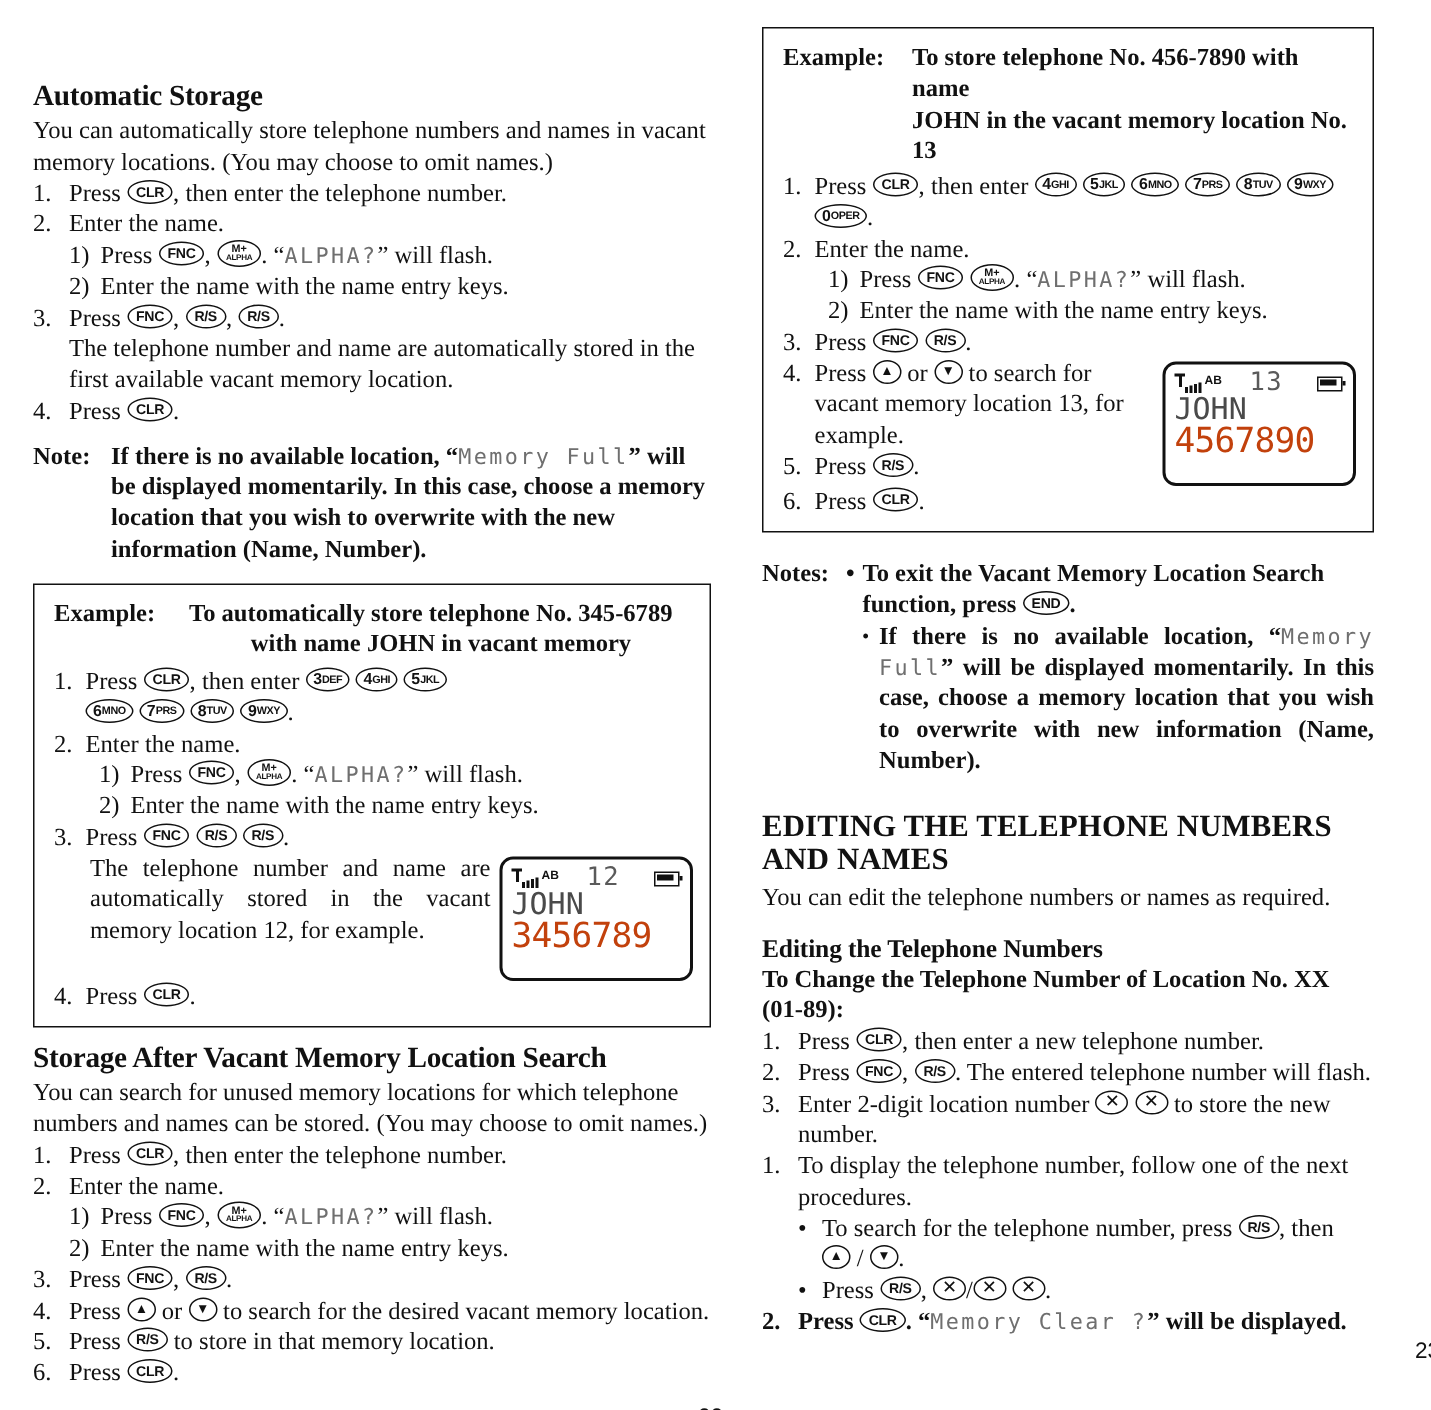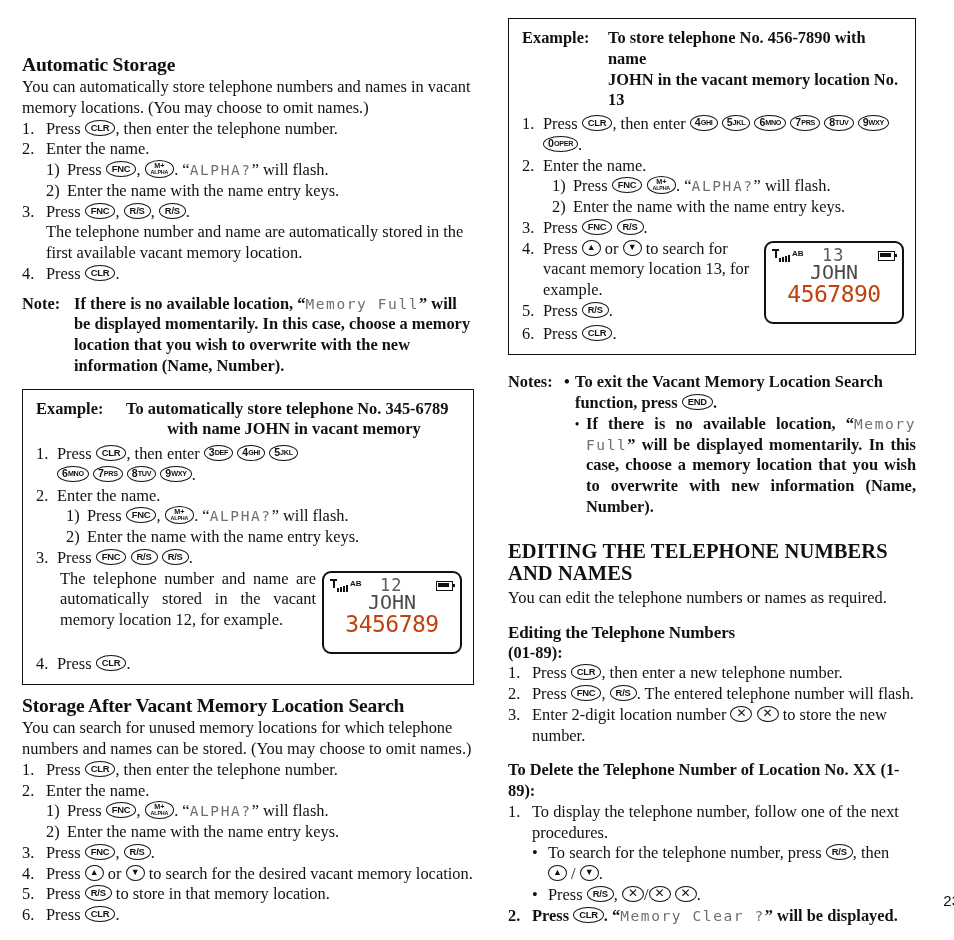--- a/index.html
+++ b/index.html
@@ -63,23 +63,22 @@
     font-family:"DejaVu Sans Mono","Liberation Mono",monospace;
     font-weight:normal;color:#6f6f6f;font-size:14.5px;letter-spacing:1.6px;
   }
 
   
   .box{border:1.6px solid #111;padding:9px 11px 10px 13px;box-sizing:border-box;}
 
   
   .screen{
     border:2.4px solid #111;border-radius:9px;background:#fff;
-    width:140px;height:83px;box-sizing:border-box;padding:4px 6px 2px;
+    width:129px;height:83px;box-sizing:border-box;padding:4px 6px 2px;
     position:relative;
-    text-align:center;
   }
   .scr-top{display:flex;align-items:center;height:13px;}
   .ant{display:inline-block;width:7px;height:9px;position:relative;}
   .ant:before{content:"";position:absolute;left:0;top:0;width:7px;height:2px;background:#111;}
   .ant:after{content:"";position:absolute;left:2.5px;top:1px;width:2px;height:8px;background:#111;}
   .bars{display:inline-block;margin-left:0px;}
   .bars i{display:inline-block;width:2px;background:#111;margin-right:1px;vertical-align:bottom;}
   .bars i:nth-child(1){height:4px}.bars i:nth-child(2){height:5px}
   .bars i:nth-child(3){height:6px}.bars i:nth-child(4){height:7px}
   .ab{font-family:"Liberation Sans","DejaVu Sans",sans-serif;font-size:8px;font-weight:bold;margin-left:1px;}
@@ -438,20 +437,21 @@
 
       <h1 class="bigsec" style="margin-top:22px;">
         <span style="display:block;">EDITING THE TELEPHONE NUMBERS</span>
         <span style="display:block;">AND NAMES</span>
       </h1>
       <p class="body" style="margin-top:4px;">You can edit the telephone numbers or names as required.</p>
 
       <h3 class="subsec" style="margin-top:14px;">Editing the Telephone Numbers</h3>
 
       <div class="bold body">
+        <div>To Change the Telephone Number of Location No. XX</div>
         <div>(01-89):</div>
       </div>
 
       <div class="row">
         <span class="mk n-w">1.</span>
         <span class="tx">
           <span>Press</span>
           <span class="key txt">CLR</span><span>, then enter a new telephone number.</span>
         </span>
       </div>
@@ -466,24 +466,20 @@
       <div class="row">
         <span class="mk n-w">3.</span>
         <span class="tx">
           <span>Enter 2-digit location number</span>
           <span class="key xx">✕</span>
           <span class="key xx">✕</span>
           <span>to store the new number.</span>
         </span>
       </div>
 
-      <div class="bold body" style="margin-top:14px;">
-        <div>To Delete the Telephone Number of Location No. XX (1-</div>
-        <div>89):</div>
-      </div>
 
       <div class="row">
         <span class="mk n-w">1.</span>
         <span class="tx">To display the telephone number, follow one of the next procedures.</span>
       </div>
 
       <div class="row sub1">
         <span class="mk" style="width:16px;">•</span>
         <span class="tx">
           <span>To search for the telephone number, press</span>

